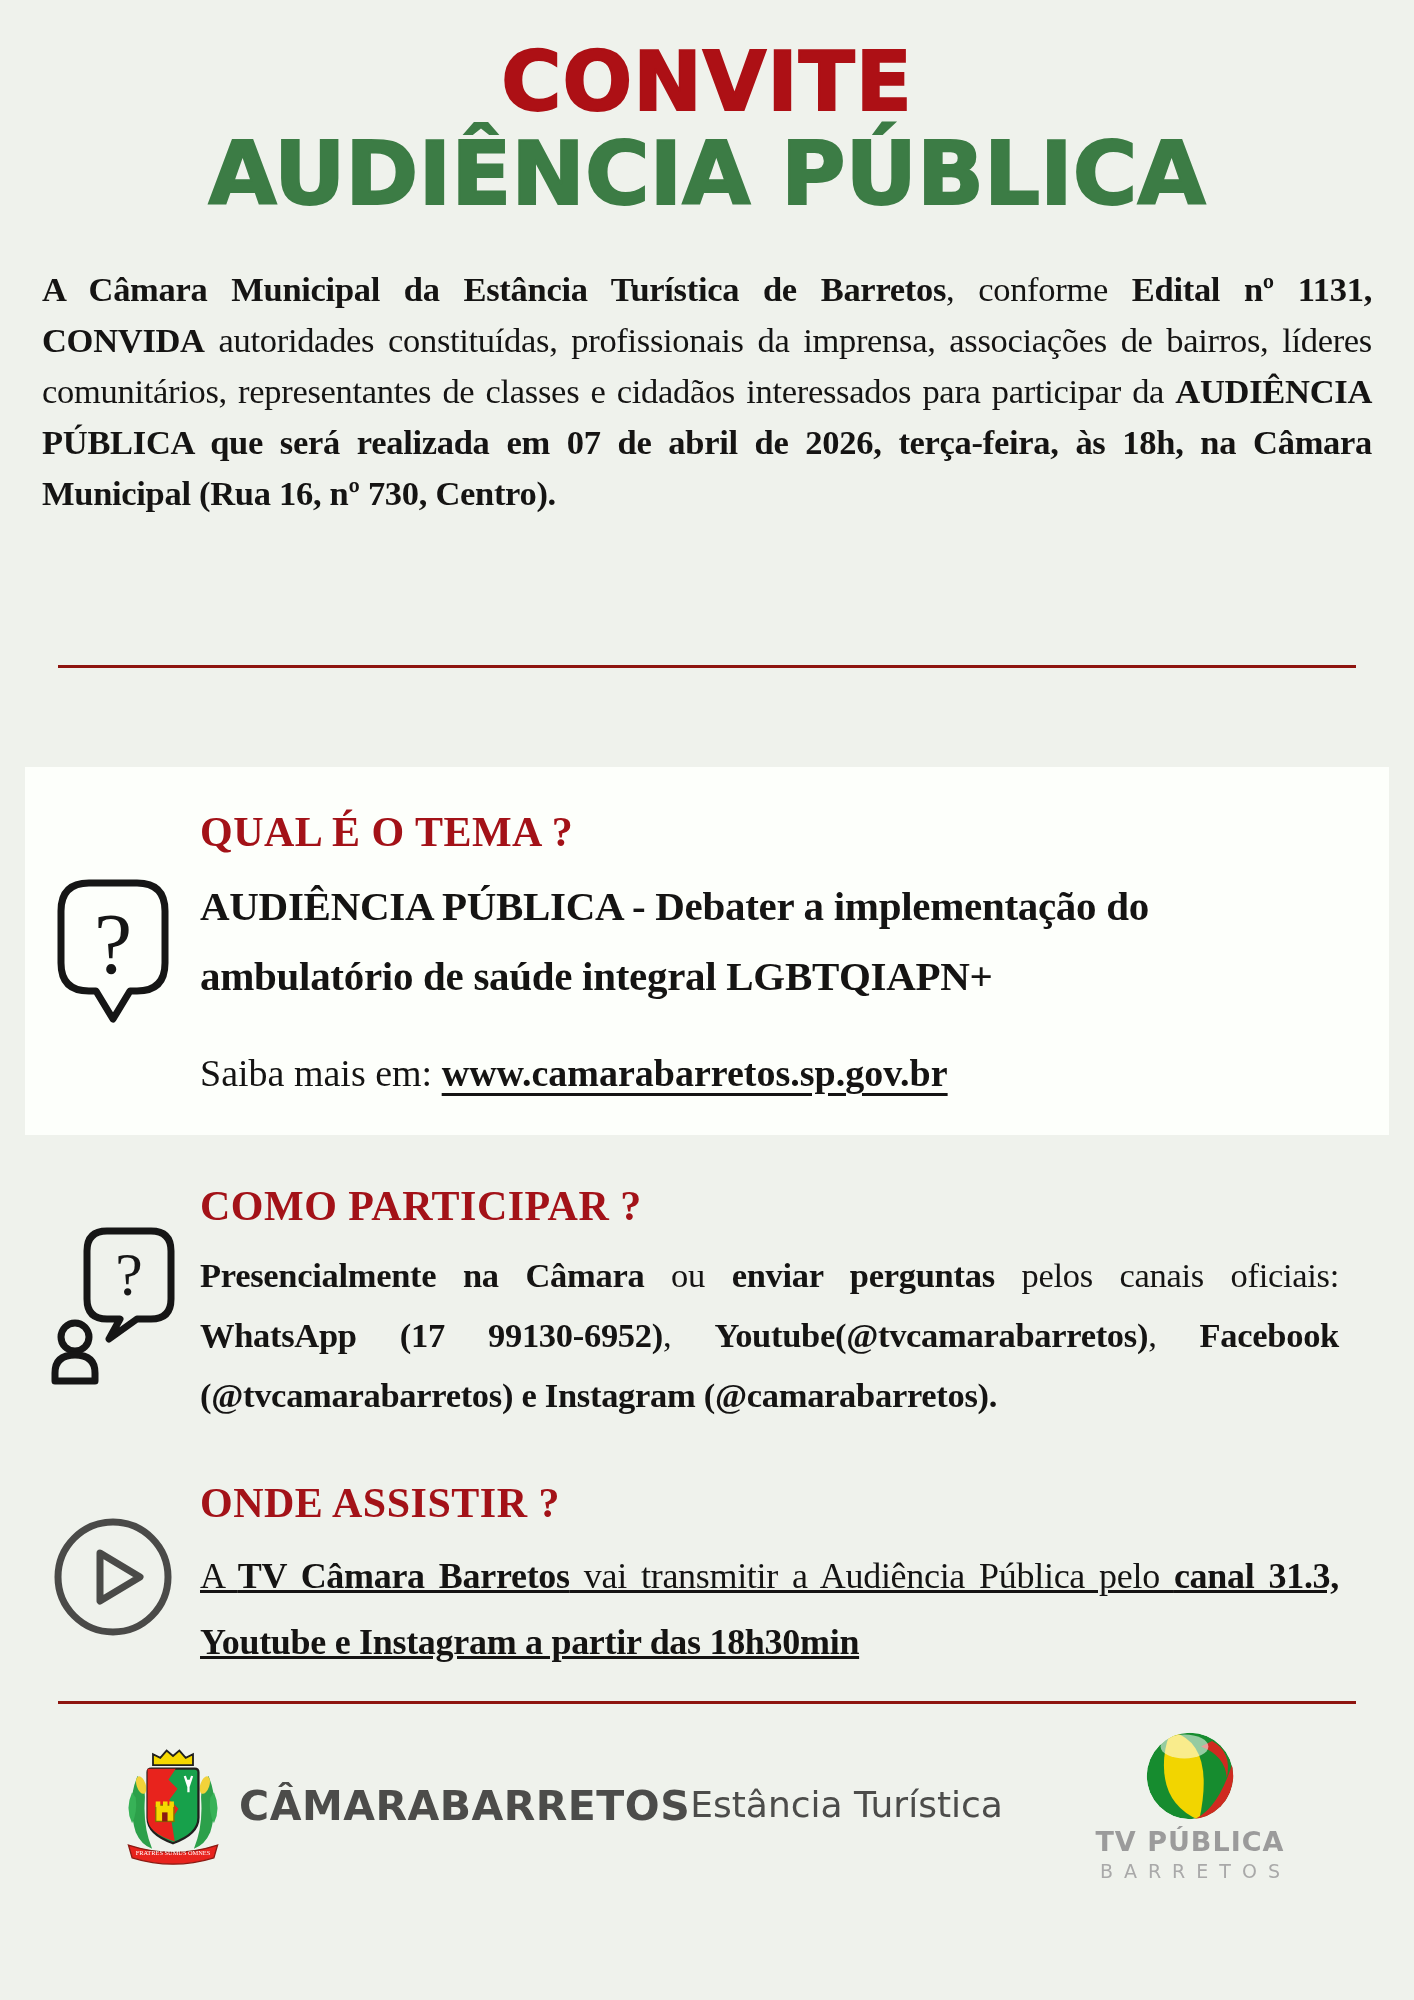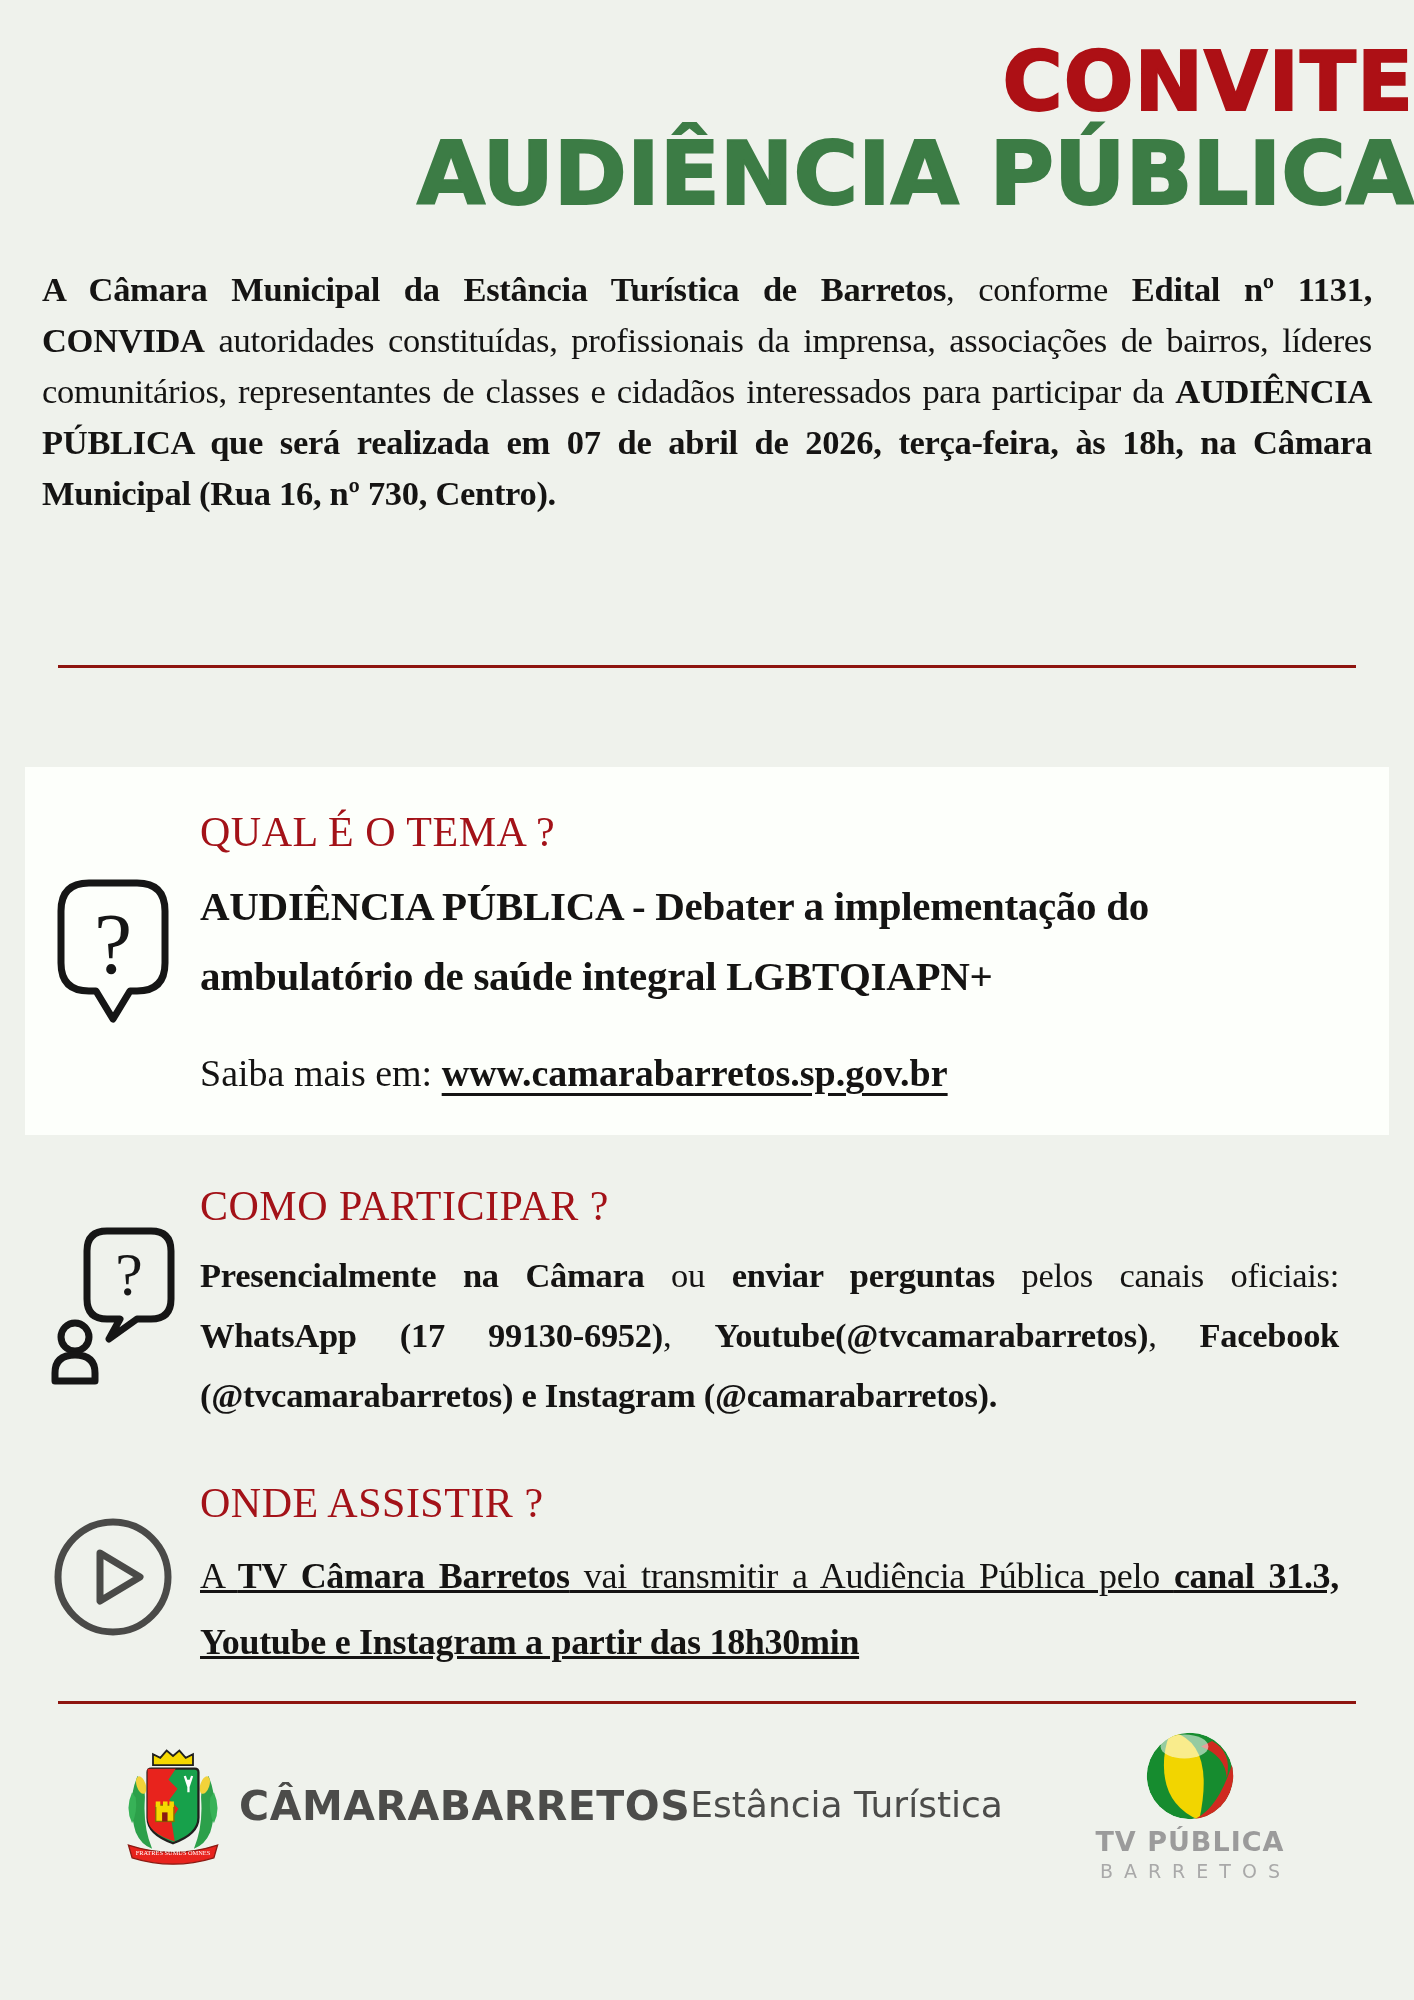--- a/index.html
+++ b/index.html
@@ -7,21 +7,21 @@
     --divider:#8e150f; --background:#eff2ec; --card:#fdfffb;
     --text:#151413; --logo_gray:#4c4c4a; --tv_gray:#9b9b9b;
   }
   *{box-sizing:border-box;}
   html,body{margin:0;padding:0;}
   body{
     width:1414px;height:2000px;overflow:hidden;position:relative;
     background:var(--background);
     font-family:"Liberation Serif",serif;color:var(--text);
   }
-  .titles{text-align:right;padding-top:40px;}
+  .titles{text-align:center;padding-top:40px;}
   .title-main{
     font-family:"DejaVu Sans",sans-serif;font-weight:800;
     font-size:82px;line-height:1.02;margin:0;color:var(--red);
     letter-spacing:1px;-webkit-text-stroke:2px currentColor;
   }
   .title-sub{
     font-family:"DejaVu Sans",sans-serif;font-weight:800;
     font-size:88px;line-height:1.05;margin:4px 0 0;color:var(--green);
     letter-spacing:0;-webkit-text-stroke:2px currentColor;
   }
@@ -39,21 +39,21 @@
   .card{
     background:var(--card);
     margin:99px 25px 0;
     padding:42px 50px 40px 0;
     display:flex;align-items:stretch;
   }
   .icon-col{flex:0 0 175px;display:flex;align-items:center;justify-content:center;}
   .card .icon-col{align-items:center;}
   .content-col{flex:1;min-width:0;}
   .section-heading{
-    font-family:"Liberation Serif",serif;font-weight:normal;
+    font-family:"Liberation Serif",serif;font-weight:bold;
     font-size:42px;line-height:1.1;color:var(--heading_red);
     margin:0 0 16px;letter-spacing:0.5px;
   }
   .tema-body{
     font-weight:bold;font-size:41px;line-height:70px;margin:0;
     letter-spacing:-0.3px;
   }
   .tema-more{font-size:38px;margin:40px 0 0;}
   .tema-more a{
     color:var(--text);font-weight:bold;text-decoration:underline;

